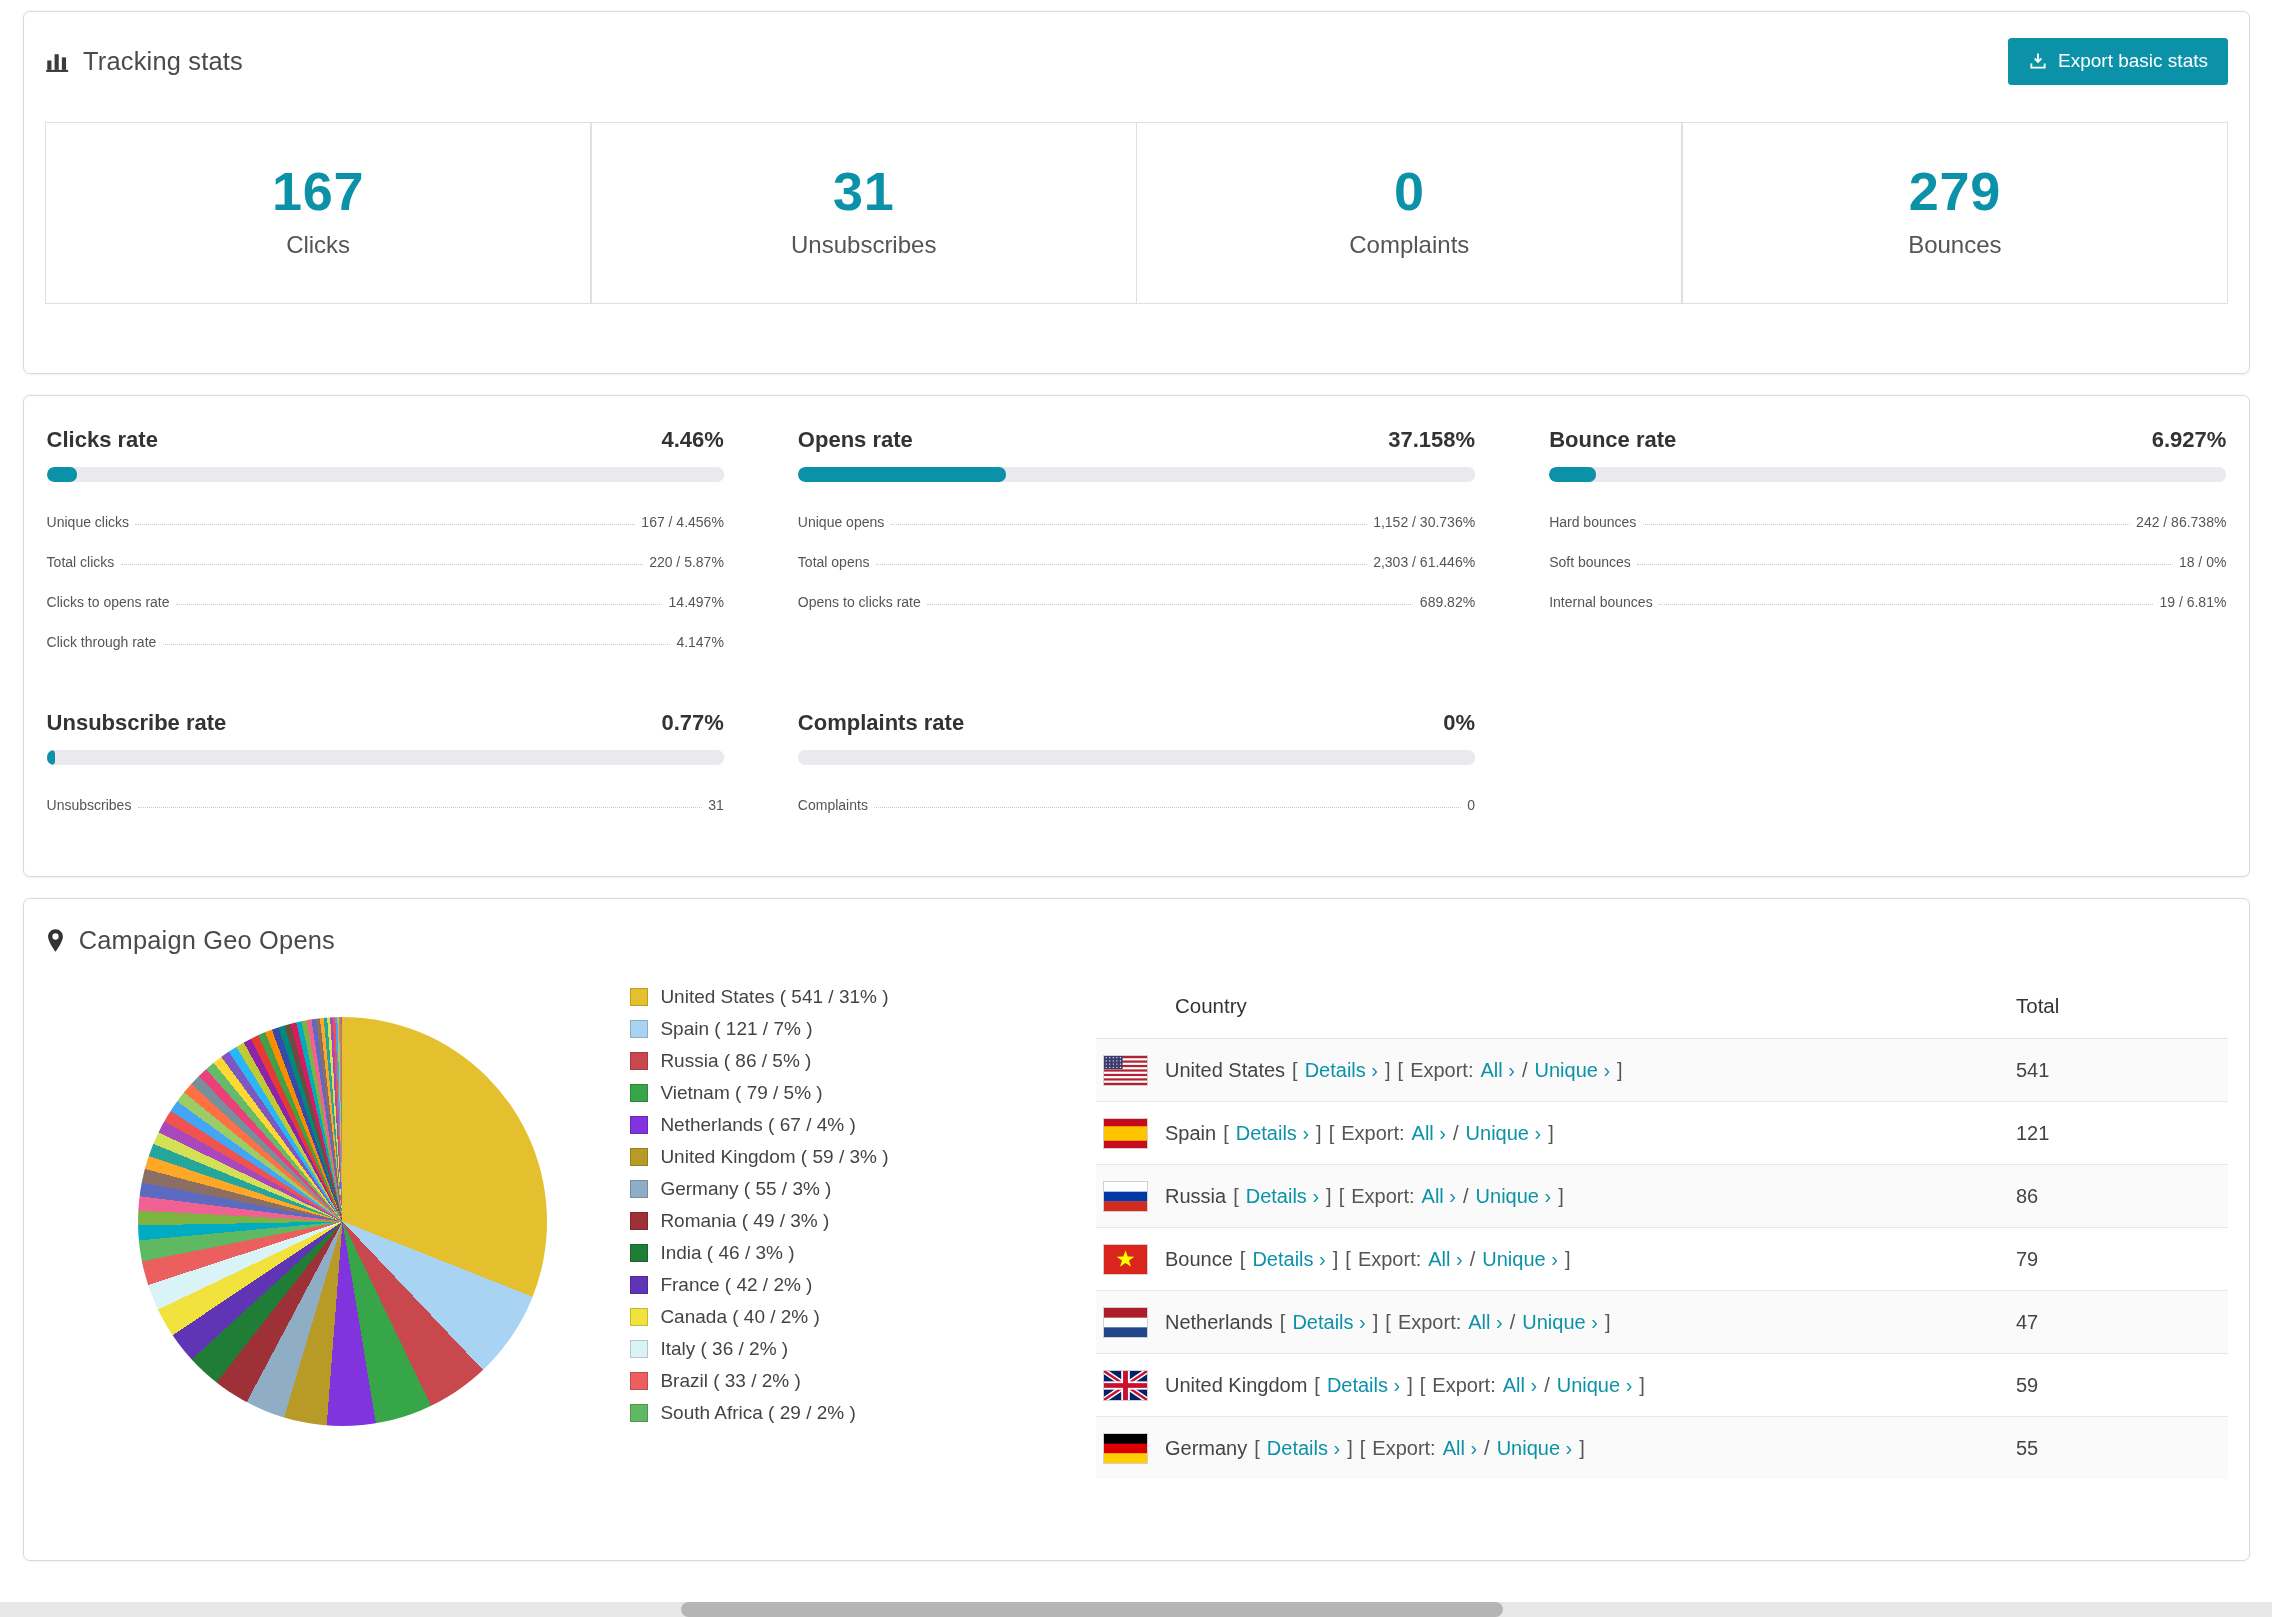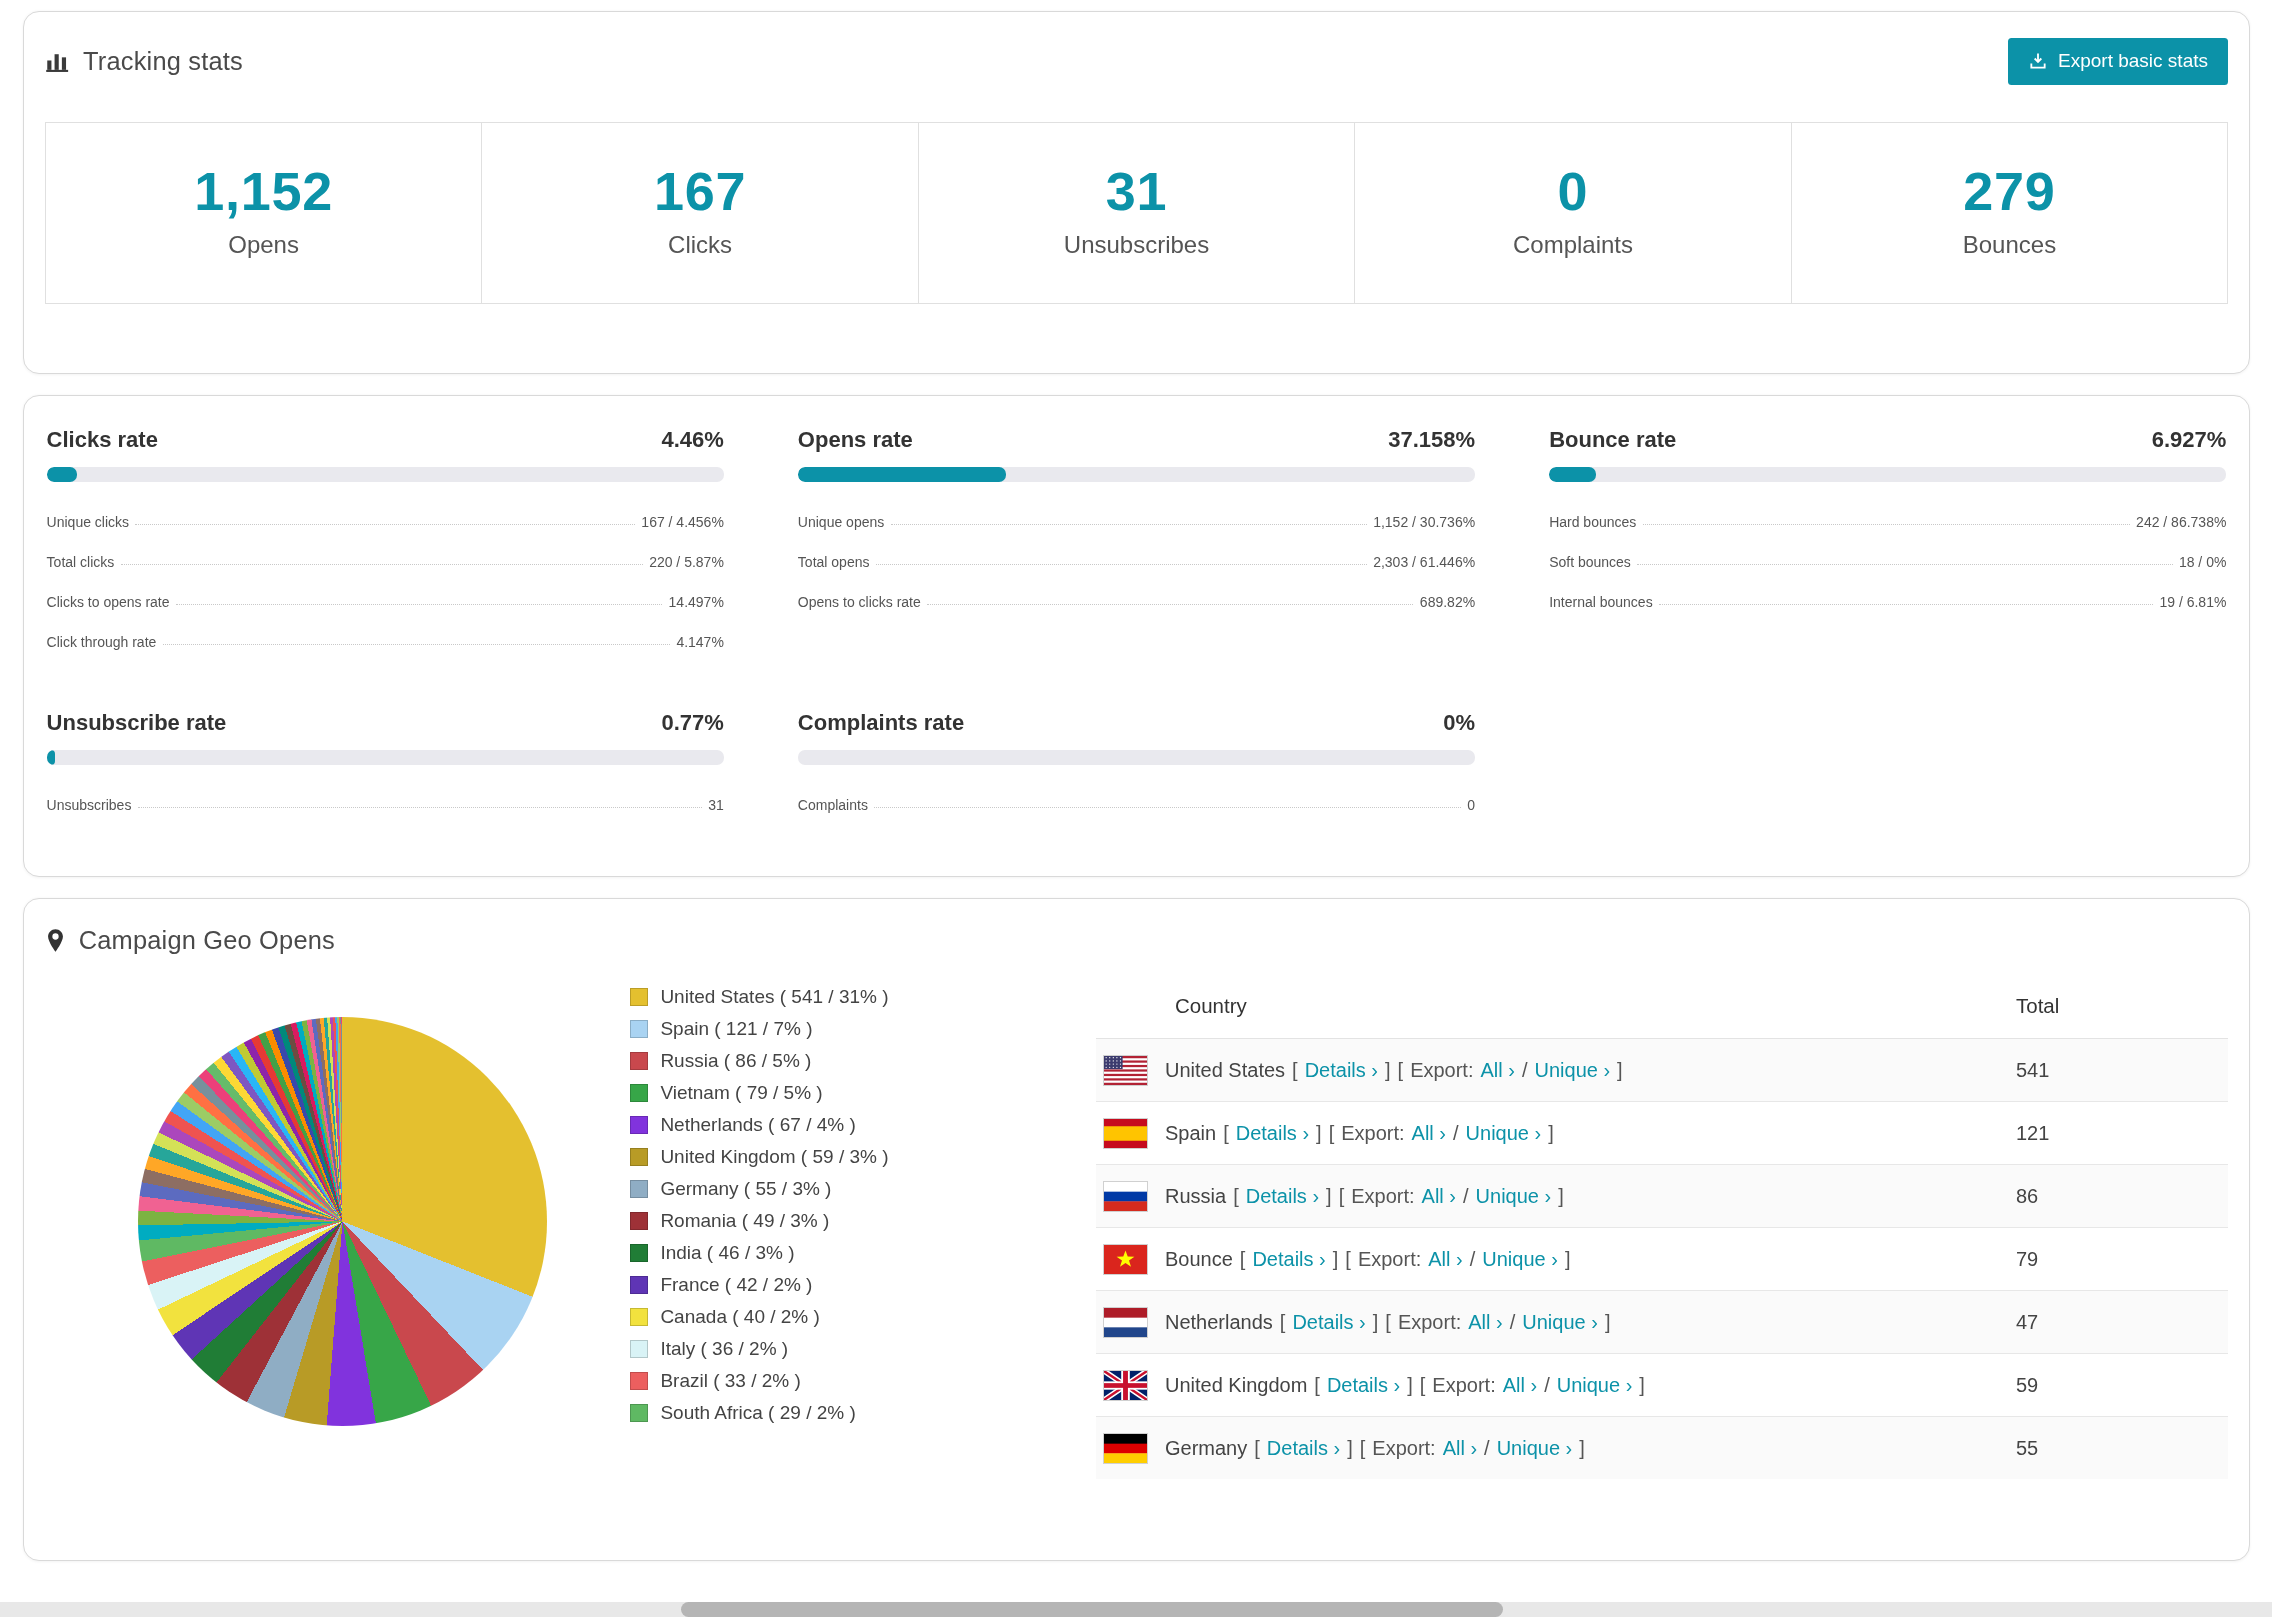--- a/index.html
+++ b/index.html
@@ -1,20 +1,20 @@
 <!DOCTYPE html>
 <html style="--accent: #0C92A8;font-size:11.3px"><head>
 <meta charset="utf-8">
 <style>
   :root{ --accent:#0C92A8; }
   *{ box-sizing:border-box; }
   html,body{ margin:0; padding:0; width:2273px; height:1618px; overflow:hidden;
              background:#fff; font-family:"Liberation Sans", sans-serif; color:#555; }
   .page{ padding:11.3px 23px 0; }
-  .card{ background:#fff; border:0.7px solid #d9d9d9; border-radius:16px;
+  .card{ background:#fff; border:0.7px solid #d9d9d9; border-radius:7px;
          box-shadow:0 0.7px 2.8px rgba(0,0,0,.05); margin-bottom:21px; }
 
   
   .card-head{ display:flex; justify-content:space-between; align-items:center; }
   .head-left{ display:flex; align-items:center; gap:12.7px; }
   .card-title{ font-size:25.4px; font-weight:500; color:#4a4a4a; margin:0; letter-spacing:0.2px; }
   .icon{ display:inline-flex; color:#3a3a3a; }
   .icon svg{ display:block; }
 
   
@@ -92,24 +92,20 @@
           <svg width="20" height="20" viewBox="0 0 24 24" fill="none" stroke="#fff" stroke-width="2.2">
             <path d="M12 3v10"></path>
               <path d="M8 9l4 4 4-4"></path>
               <path d="M4 15v5h16v-5"></path>
           </svg>
         </span>
         <span>Export basic stats</span>
       </button>
     </div>
     <div class="stat-boxes" id="statBoxes">
-        <div class="stat-box">
-       <div class="stat-value">1,152</div>
-       <div class="stat-label">Opens</div>
-     </div>
         <div class="stat-box">
        <div class="stat-value">167</div>
        <div class="stat-label">Clicks</div>
      </div>
         <div class="stat-box">
        <div class="stat-value">31</div>
        <div class="stat-label">Unsubscribes</div>
      </div>
         <div class="stat-box">
        <div class="stat-value">0</div>

